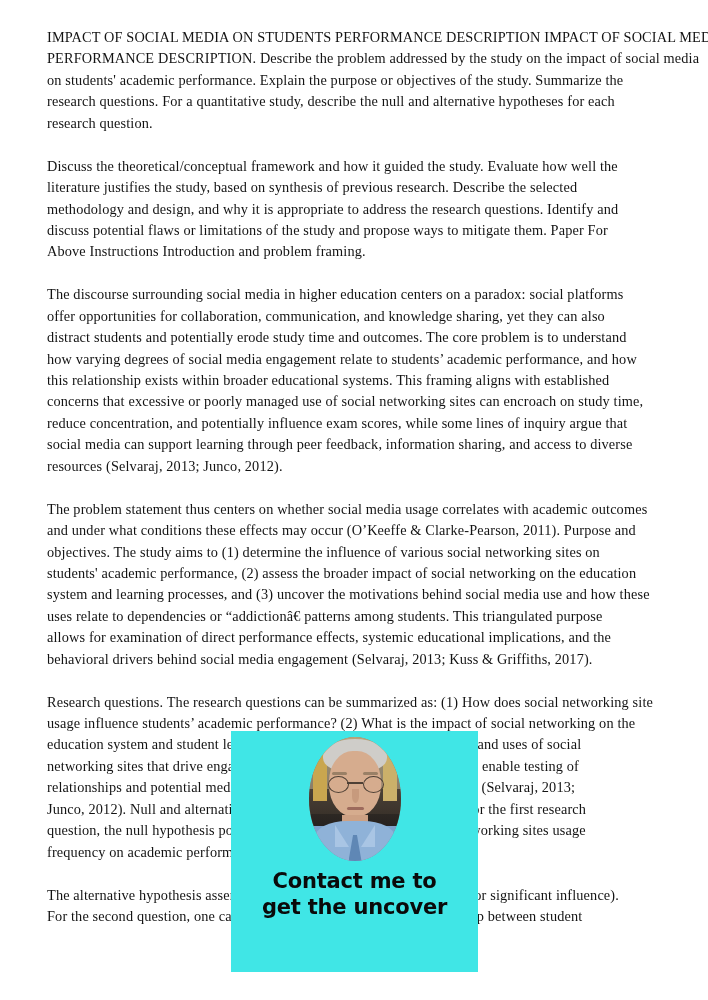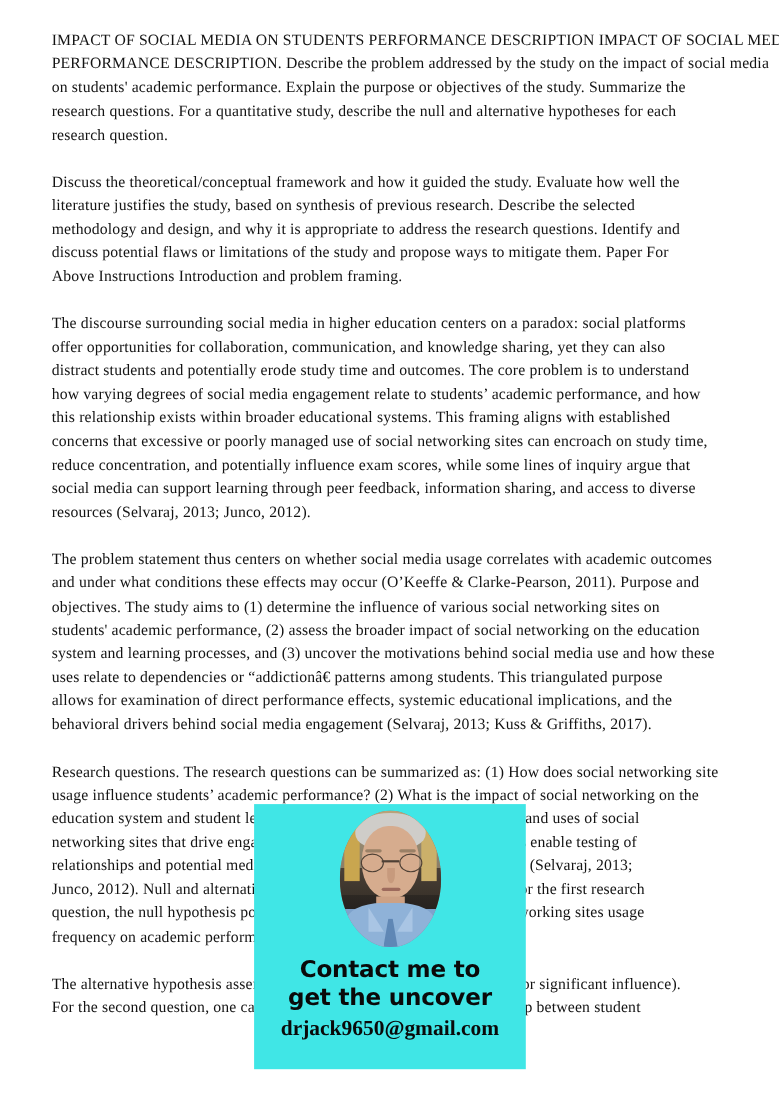--- a/index.html
+++ b/index.html
@@ -298,18 +298,17 @@
       <div class="neck"></div>
       <div class="shirt"></div>
       <div class="collar-l"></div>
       <div class="collar-r"></div>
       <div class="tie"></div>
     </div>
 
     <div id="contact-lines">
       <div class="contact-hdr">Contact me to</div>
       <div class="contact-hdr">get the uncover</div>
-      <div class="contact-email">drjack9650@gmail.com</div>
     </div>
 
   </div>
 
 </div>
 
 </body></html>

